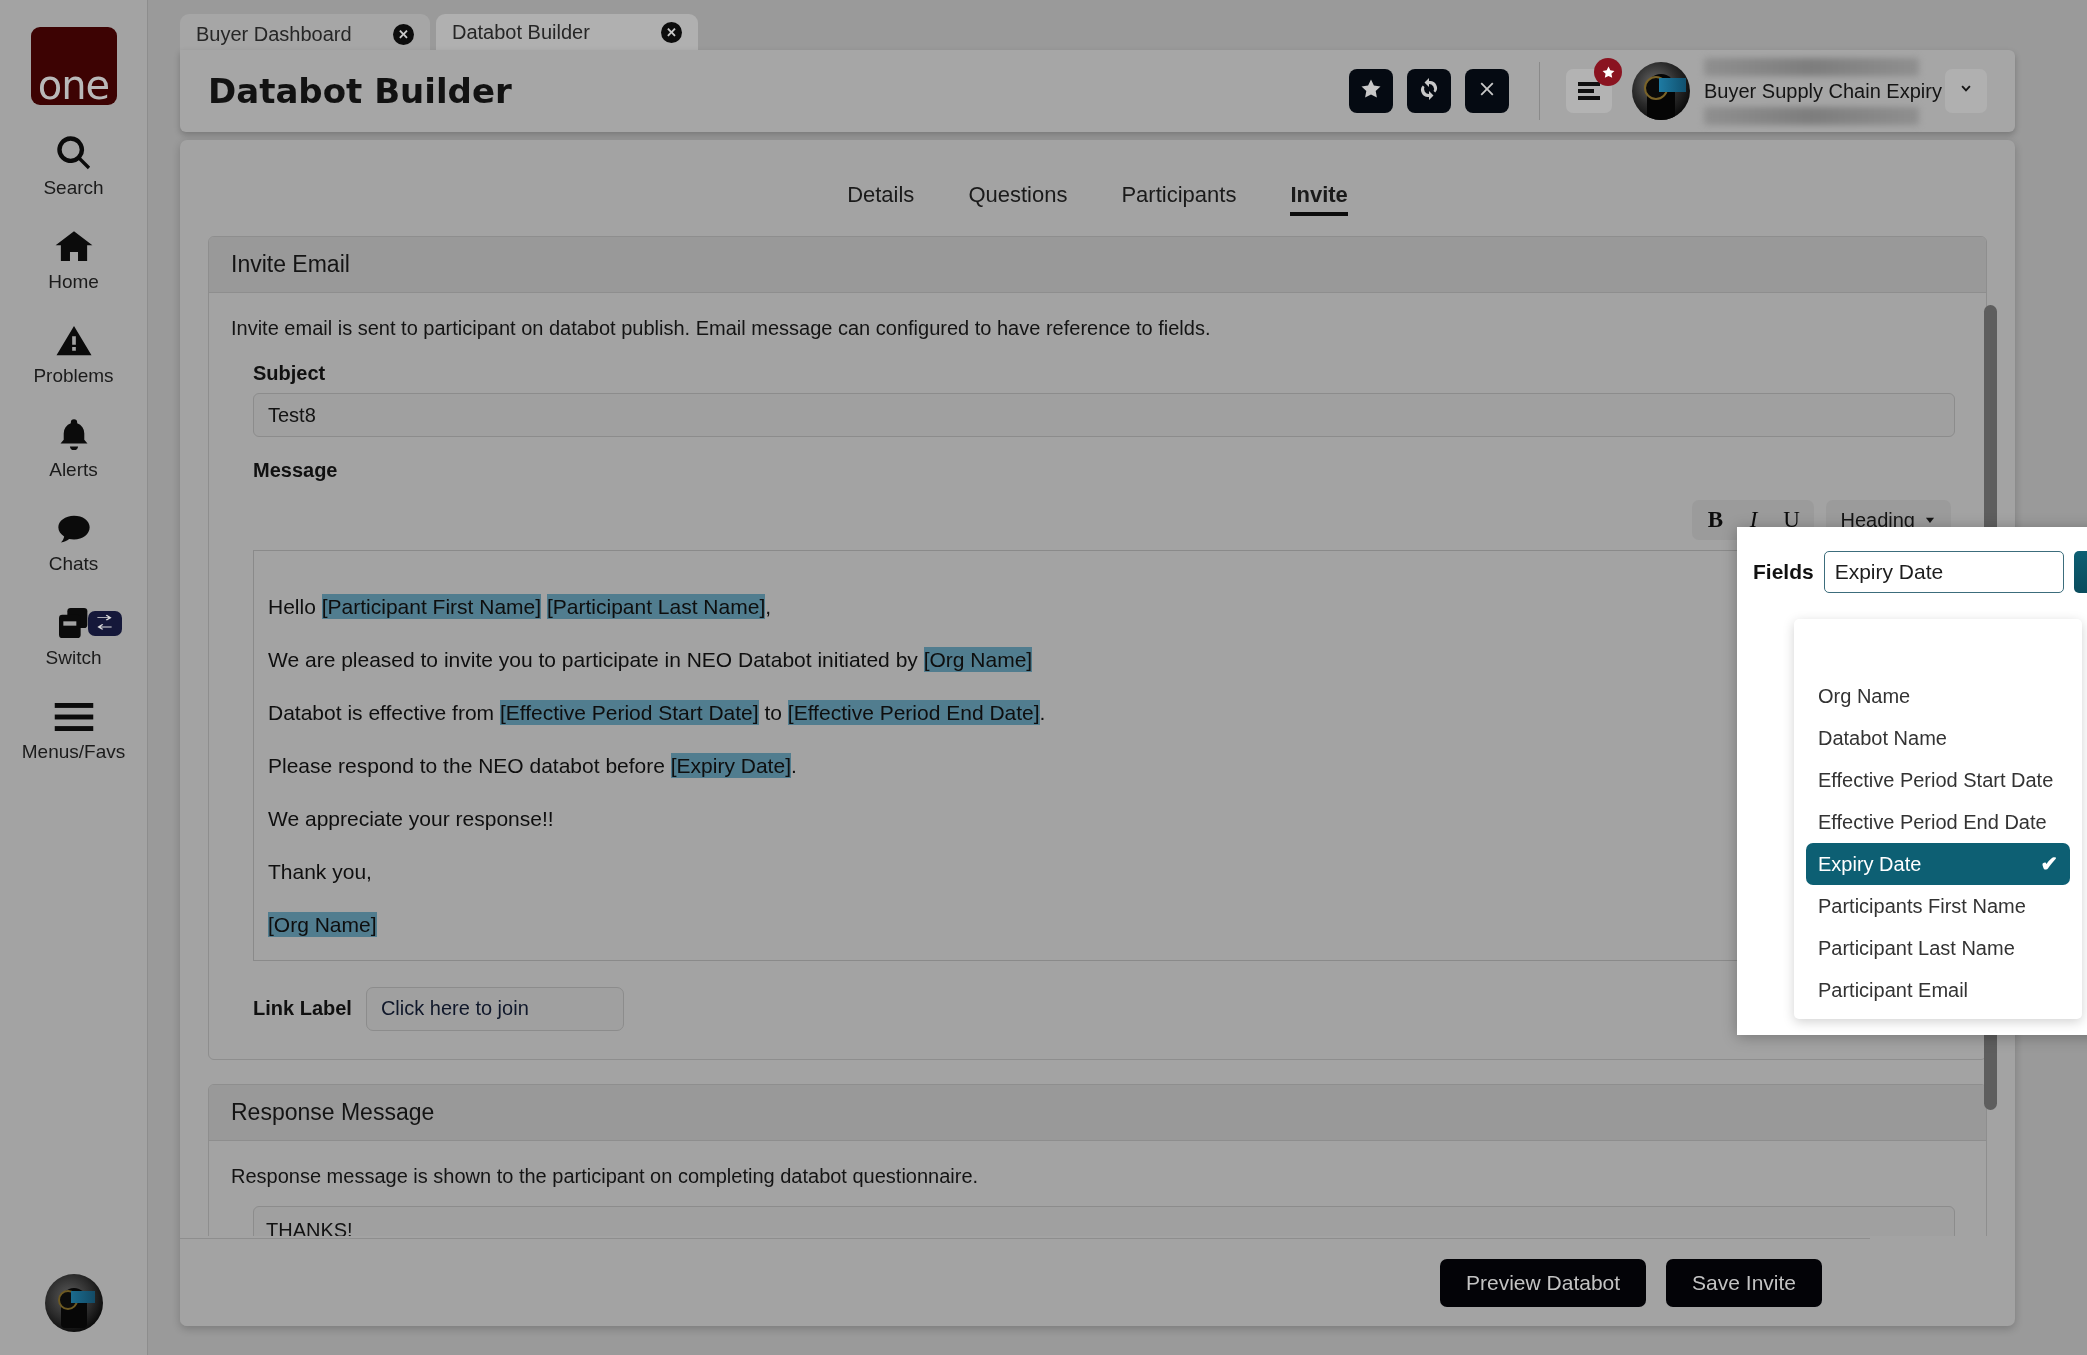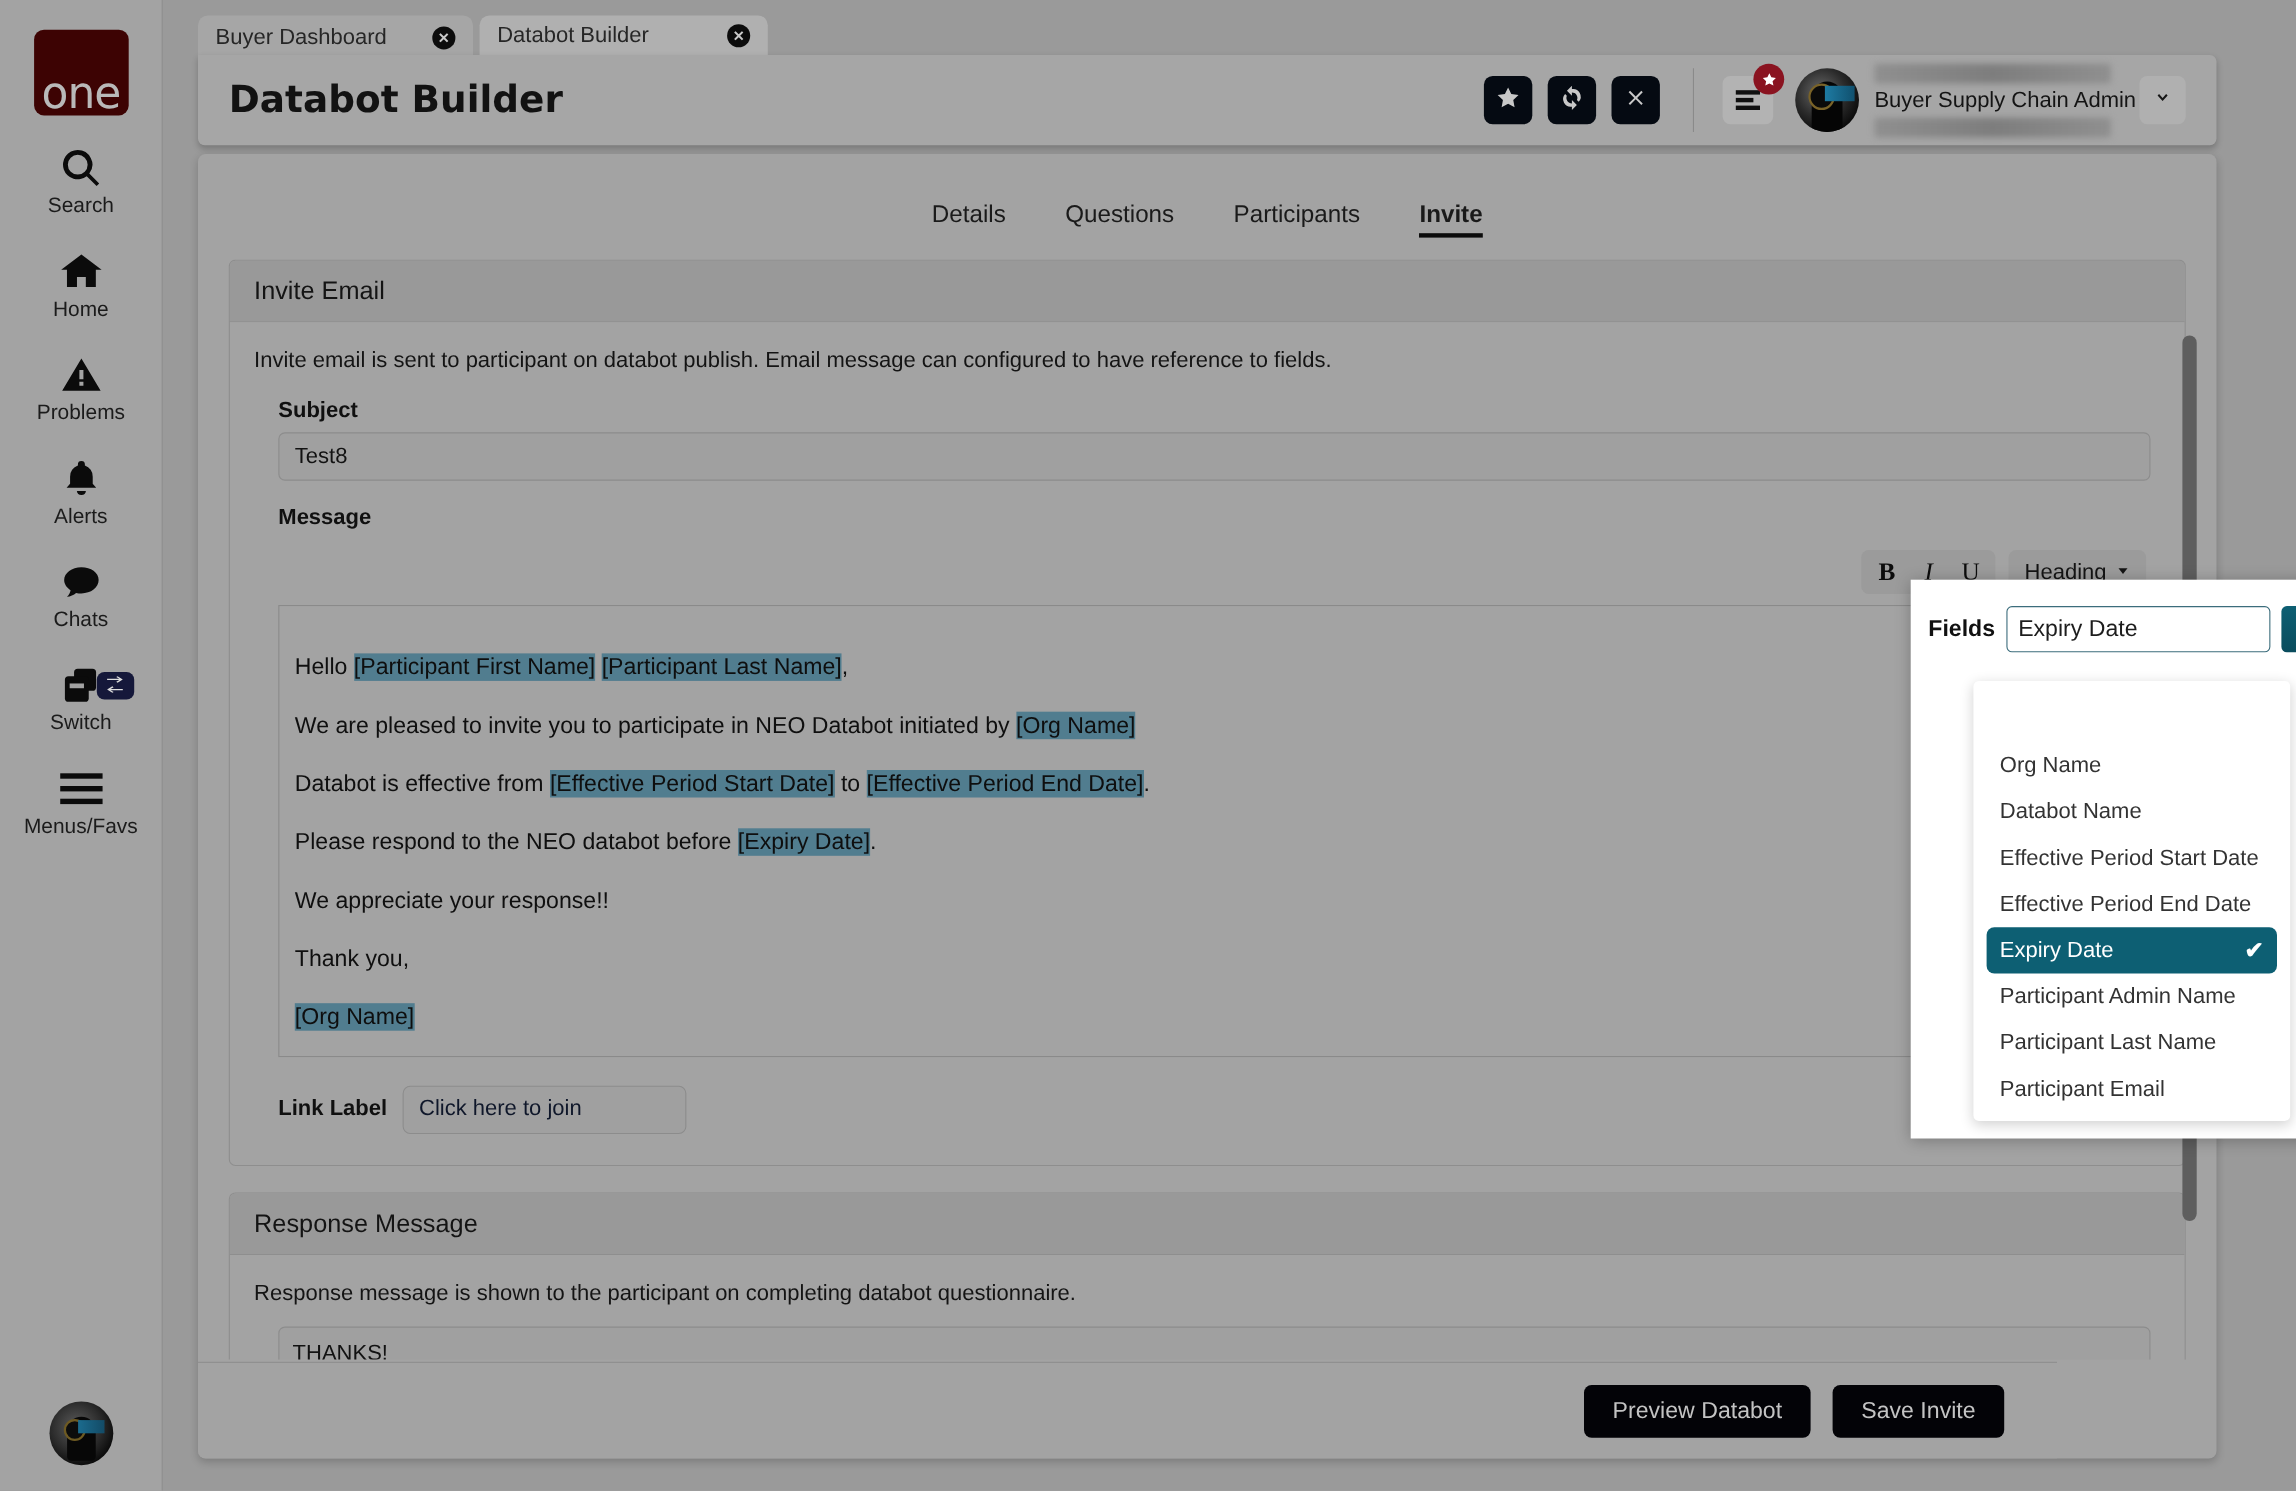--- a/index.html
+++ b/index.html
@@ -454,21 +454,21 @@
       </div>
 
       <div id="user-avatar">
         <span class="u-head"></span>
         <span class="u-lens"></span>
         <span class="u-visor"></span>
       </div>
 
       <div id="user-block">
         <div class="blur-line"></div>
-        <div id="user-role">Buyer Supply Chain Admin</div>
+        <div id="user-role">Buyer Supply Chain Expiry</div>
         <div class="blur-line"></div>
       </div>
 
       <div id="user-caret">
         <span>
           <svg width="22" height="22" viewBox="0 0 24 24">
               <path d="M7 9.5 12 15l5-5.5-1.5-1.3L12 12.1 8.5 8.2z"></path>
             </svg>
         </span>
       </div>
@@ -573,21 +573,21 @@
           <span>Effective Period Start Date</span>
         </div>
         <div class="field-opt">
           <span>Effective Period End Date</span>
         </div>
         <div class="field-opt selected">
           <span>Expiry Date</span>
           <span class="chk">✔</span>
         </div>
         <div class="field-opt">
-          <span>Participant Admin Name</span>
+          <span>Participants First Name</span>
         </div>
         <div class="field-opt">
           <span>Participant Last Name</span>
         </div>
         <div class="field-opt">
           <span>Participant Email</span>
         </div>
       </div>
   </div>
 

